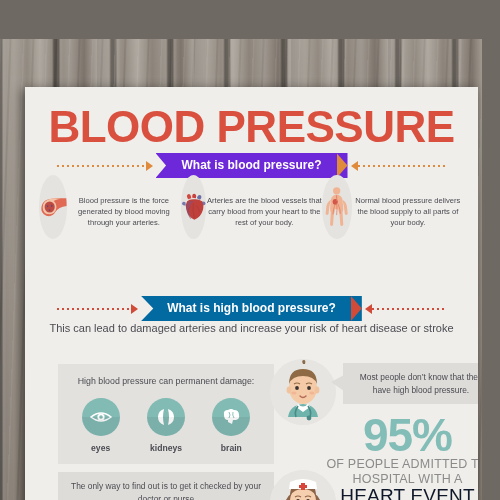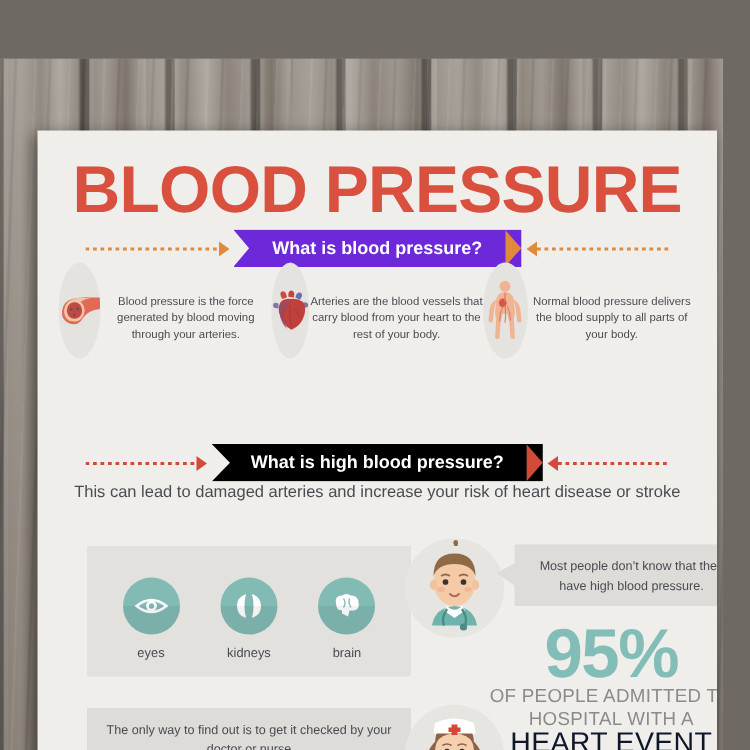--- a/index.html
+++ b/index.html
@@ -68,21 +68,21 @@
   .ribbon{
     position:relative;color:#fff;font-weight:bold;font-size:12px;
     padding:5px 26px 6px 26px;
     margin:0 3px;
     text-align:center;white-space:nowrap;
   }
   .ribbon.orange{background:#6d28d9;
     clip-path:polygon(0 0,100% 0,100% 100%,0 100%,5.5% 50%);}
   .ribbon.orange::after{content:"";position:absolute;right:0;top:0;bottom:0;width:11px;
     background:#e08a3c;clip-path:polygon(0 0,100% 50%,0 100%);}
-  .ribbon.red{background:#000000;
+  .ribbon.red{background:#0369a1;
     clip-path:polygon(0 0,100% 0,100% 100%,0 100%,5.5% 50%);}
   .ribbon.red::after{content:"";position:absolute;right:0;top:0;bottom:0;width:11px;
     background:#d24a38;clip-path:polygon(0 0,100% 50%,0 100%);}
   .ribbon-wrap{position:relative;display:flex;align-items:center;}
 
   
   .features{position:absolute;left:14px;right:14px;top:88px;display:flex;}
   .feat{flex:1;display:flex;flex-direction:row;align-items:center;}
   .feat-circle{width:64px;height:64px;border-radius:50%;background:#e4e3df;
     display:flex;align-items:center;justify-content:center;position:relative;overflow:hidden;}
@@ -96,21 +96,21 @@
 
   
   .damage{position:absolute;left:33px;top:277px;width:196px;background:#e2e1dd;padding:11px 10px 11px;}
   .damage-title{text-align:center;font-size:8.8px;color:#4b4b53;line-height:13px;}
   .damage-icons{display:flex;justify-content:space-around;margin-top:10px;}
   .dmg{display:flex;flex-direction:column;align-items:center;}
   .dmg-circle{width:38px;height:38px;border-radius:50%;background:#82bab4;
     display:flex;align-items:center;justify-content:center;position:relative;overflow:hidden;}
   .dmg-circle::after{content:"";position:absolute;left:0;right:0;bottom:0;height:50%;
     background:rgba(0,0,0,.05);}
-  .dmg-label{margin-top:7px;font-size:8.6px;color:#4b4b53;}
+  .dmg-label{margin-top:7px;font-size:8.6px;color:#4b4b53;font-weight:bold;}
 
   
   .bubble{position:absolute;background:#dddcd8;color:#4b4b53;font-size:8.4px;line-height:12.5px;
     text-align:center;padding:8px 10px;}
   .bubble .tail{position:absolute;width:0;height:0;}
 
   .bub-doctor{left:318px;top:276px;width:136px;}
   .bub-doctor .tail{left:-12px;top:12px;
     border-top:7px solid transparent;border-bottom:9px solid transparent;border-right:13px solid #dddcd8;}
 
@@ -211,20 +211,21 @@
       </div>
       <div class="arrow-r"></div>
       <div class="dots right"></div>
     </div>
 
     <div class="intro">
       <div class="intro-sub">This can lead to damaged arteries and increase your risk of heart disease or stroke</div>
     </div>
 
     <div class="damage">
+      <div class="damage-title">High blood pressure can permanent damage:</div>
       <div class="damage-icons">
 
         <div class="dmg">
           <div class="dmg-circle">
             <svg width="24" height="16" viewBox="0 0 24 16">
               <path d="M2 8 Q12 0 22 8 Q12 16 2 8 Z" fill="none" stroke="#fff" stroke-width="1.6"></path>
               <circle cx="12" cy="8" r="3.6" fill="#fff"></circle>
               <circle cx="12" cy="8" r="1.8" fill="#82bab4"></circle>
             </svg>
           </div>

